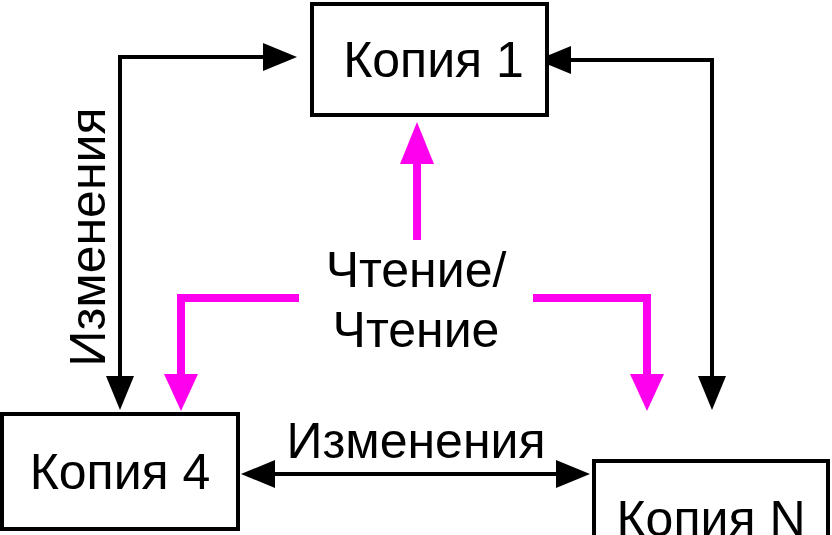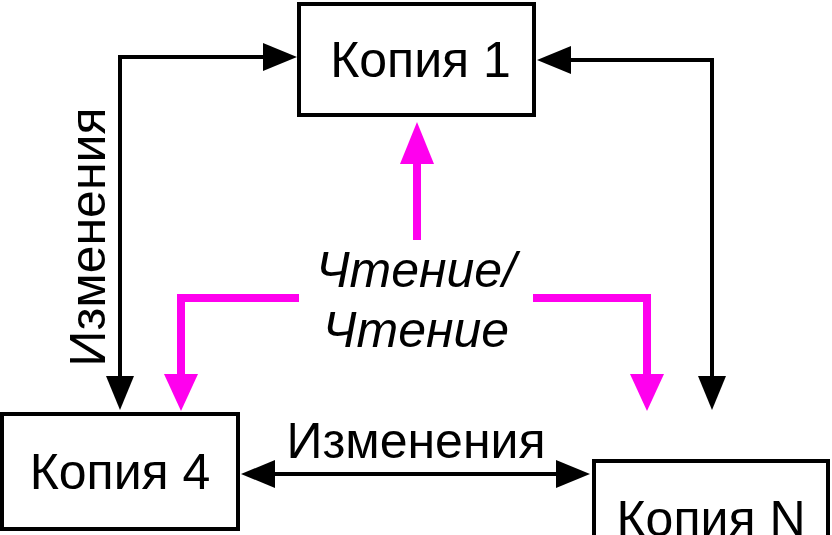--- a/index.html
+++ b/index.html
@@ -21,31 +21,30 @@
     position: absolute;
     box-sizing: border-box;
     border: 4px solid #000000;
     background: #ffffff;
     display: flex;
     align-items: center;
     justify-content: center;
     font-size: 50px;
     white-space: nowrap;
   }
-  .node-copy1 { left: 297px; top: 2px;   width: 239px; height: 115px; padding-left: 8px; }
+  .node-copy1 { left: 310px; top: 2px;   width: 239px; height: 115px; padding-left: 8px; }
   .node-copy2 { left: 0px;   top: 412px; width: 240px; height: 119px; }
   .node-copyN { left: 592px; top: 412px; width: 238px; height: 119px; margin-top: 47px; }
 
   .label-read-write {
     position: absolute;
     left: 296px; top: 240px; width: 240px;
     text-align: center;
     font-size: 50px;
     line-height: 60px;
-    font-style: italic;
   }
   .label-changes-left {
     position: absolute;
     left: 88px; top: 237px;
     transform: translate(-50%, -50%) rotate(-90deg);
     font-size: 50px;
     white-space: nowrap;
   }
   .label-changes-bottom {
     position: absolute;

